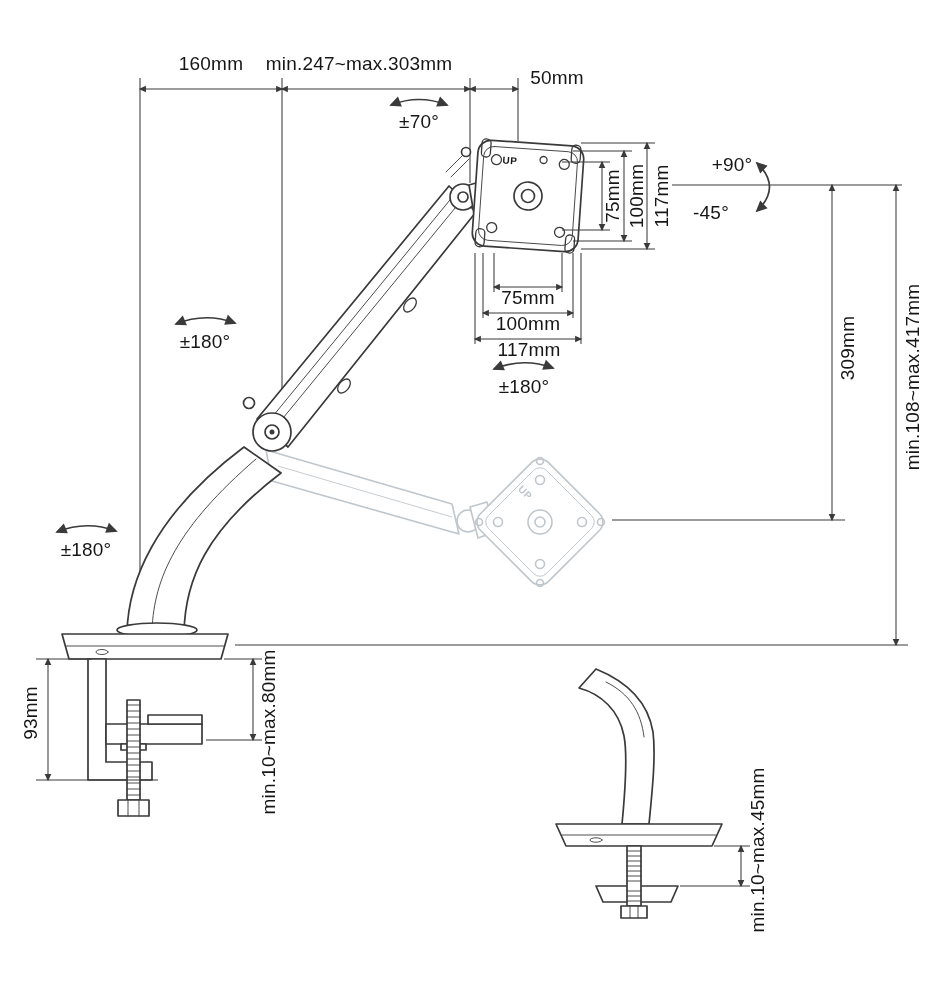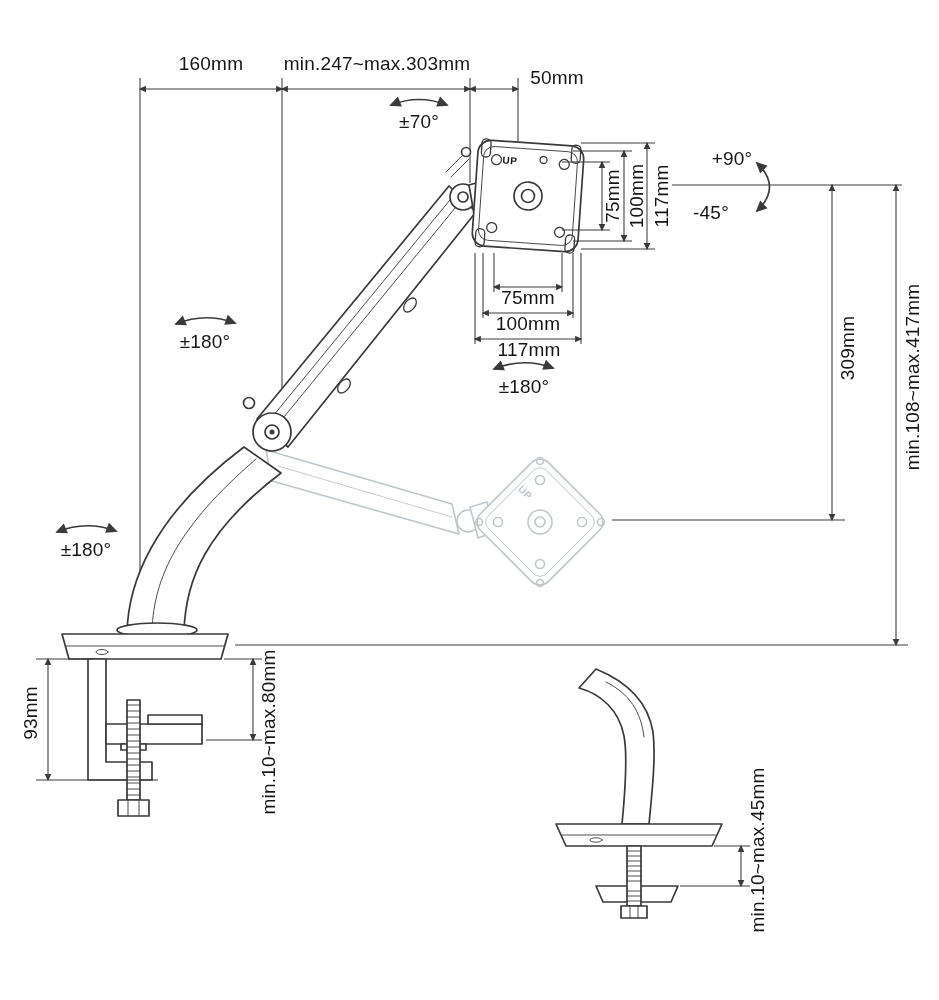--- a/index.html
+++ b/index.html
@@ -207,24 +207,24 @@
   <g class="rot">
     <path class="arrow2" d="M391,105 Q419,94 447,105"></path>
     <path class="arrow2" d="M176,324 Q205,312 235,323"></path>
     <path class="arrow2" d="M494,369 Q523,357 553,368"></path>
     <path class="arrow2" d="M57,532 Q86,520 116,531"></path>
     <path class="arrow2" d="M757,163 Q782,187 757,211"></path>
   </g>
 </svg>
 
 <div class="lbl" style="left:211px;top:63px">160mm</div>
-<div class="lbl" style="left:377px;top:63px">min.247~max.303mm</div>
+<div class="lbl" style="left:359px;top:63px">min.247~max.303mm</div>
 <div class="lbl" style="left:557px;top:77px">50mm</div>
 <div class="lbl" style="left:419px;top:121px">±70°</div>
-<div class="lbl" style="left:732px;top:158px">+90°</div>
+<div class="lbl" style="left:732px;top:164px">+90°</div>
 <div class="lbl" style="left:711px;top:212px">-45°</div>
 <div class="lbl v" style="left:612px;top:196px">75mm</div>
 <div class="lbl v" style="left:636px;top:196px">100mm</div>
 <div class="lbl v" style="left:661px;top:196px">117mm</div>
 <div class="lbl" style="left:528px;top:297px">75mm</div>
 <div class="lbl" style="left:528px;top:323px">100mm</div>
 <div class="lbl" style="left:529px;top:349px">117mm</div>
 <div class="lbl" style="left:205px;top:341px">±180°</div>
 <div class="lbl" style="left:524px;top:386px">±180°</div>
 <div class="lbl" style="left:86px;top:549px">±180°</div>

